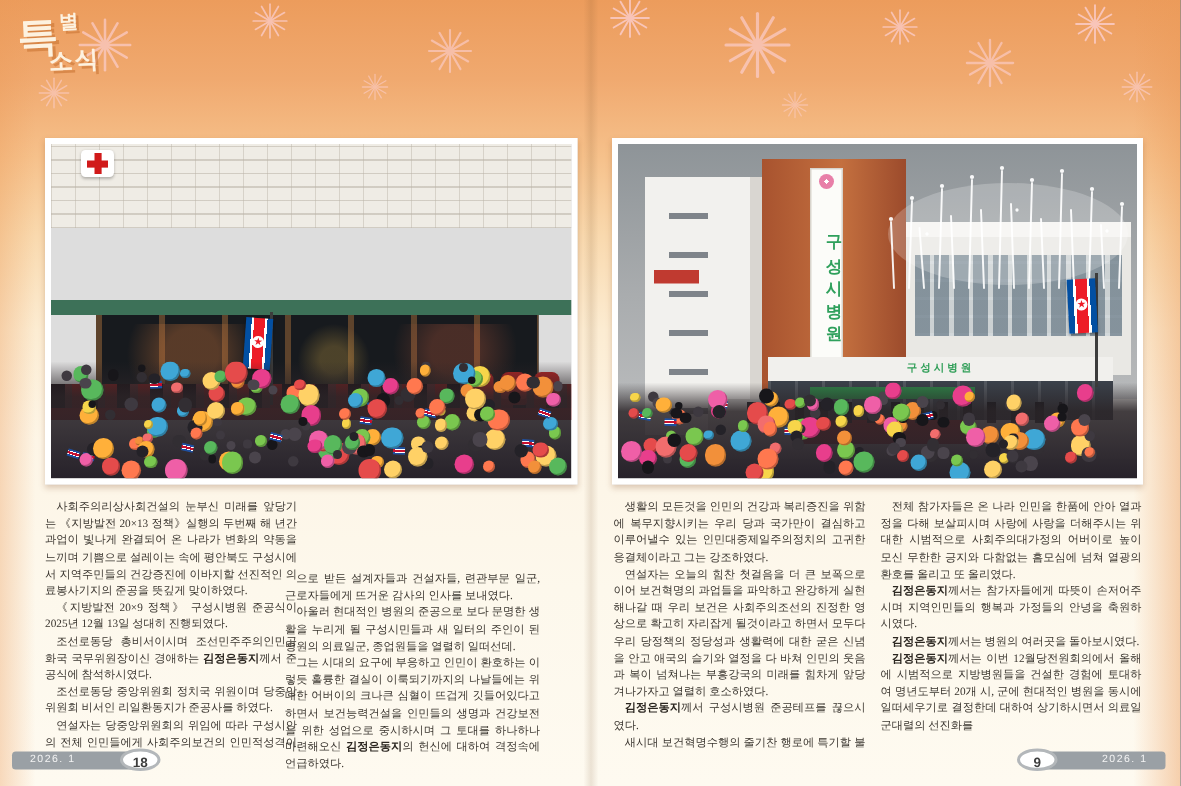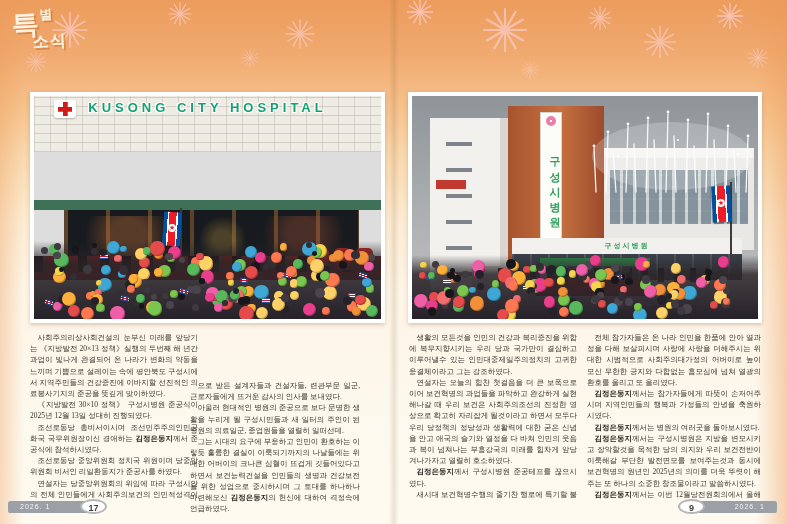--- a/index.html
+++ b/index.html
@@ -160,21 +160,20 @@
   </svg>
 
   <div class="badge">
     <span class="b-big">특</span><span class="b-small">별</span>
     <span class="b-rest">소식</span>
   </div>
 
 
   <figure class="photo photo-left">
     <div class="abs lp-wall"></div>
-    <div class="abs lp-sign">KUSONG CITY HOSPITAL</div>
     <div class="abs lp-logo">
         <span class="abs cross-bg"></span>
       </div>
     <div class="abs lp-fascia"></div>
     <div class="abs lp-entrance"></div>
     <div class="abs lp-entrance-glow"></div>
     <div class="abs lp-podium"></div>
     <div class="abs chair" style="left:278px;"></div>
     <div class="abs chair" style="left:300px;"></div>
     <div class="abs chair" style="left:322px;"></div>
@@ -556,48 +555,47 @@
         <span class="dot" style="width: 7.4191px; height: 7.4191px; left: 61.5997%; top: 35.8912%; background: rgb(23, 22, 26);"></span>
         <span class="dot" style="width: 9.26912px; height: 9.26912px; left: 18.22%; top: 22.8606%; background: rgb(36, 34, 40);"></span>
         <span class="dot" style="width: 8.58111px; height: 8.58111px; left: 9.59263%; top: 53.6295%; background: rgb(23, 22, 26);"></span>
         <span class="dot" style="width: 9.31179px; height: 9.31179px; left: 27.9987%; top: 41.124%; background: rgb(255, 120, 79); box-shadow: rgba(0, 0, 0, 0.25) -1px -1px 0px inset;"></span>
       </div>
   </figure>
 
   <div class="article">
     <div class="col" id="col1">
         <p>사회주의리상사회건설의 눈부신 미래를 앞당기는 《지방발전 20×13 정책》실행의 두번째 해 년간과업이 빛나게 완결되어 온 나라가 변화의 약동을 느끼며 기쁨으로 설레이는 속에 평안북도 구성시에서 지역주민들의 건강증진에 이바지할 선진적인 의료봉사기지의 준공을 뜻깊게 맞이하였다.</p>
-        <p>《지방발전 30×10 정책》 구성시병원 준공식이 2025년 12월 13일 성대히 진행되였다.</p>
+        <p>《지방발전 20×9 정책》 구성시병원 준공식이 2025년 12월 13일 성대히 진행되였다.</p>
         <p>조선로동당 총비서이시며 조선민주주의인민공화국 국무위원장이신 경애하는 <b>김정은동지</b>께서 준공식에 참석하시였다.</p>
         <p>조선로동당 중앙위원회 정치국 위원이며 당중앙위원회 비서인 리일환동지가 준공사를 하였다.</p>
         <p>연설자는 당중앙위원회의 위임에 따라 구성시안의 전체 인민들에게 사회주의보건의 인민적성격이 뚜렷하게 구현된 훌륭한 병원을 안겨주려는 당의 숙원을 드팀없는 창조실적</p>
       </div>
     <div class="col" id="col2">
         <p>으로 받든 설계자들과 건설자들, 련관부문 일군, 근로자들에게 뜨거운 감사의 인사를 보내였다.</p>
         <p>아울러 현대적인 병원의 준공으로 보다 문명한 생활을 누리게 될 구성시민들과 새 일터의 주인이 된 병원의 의료일군, 종업원들을 열렬히 일떠선데.</p>
         <p>그는 시대의 요구에 부응하고 인민이 환호하는 이렇듯 훌륭한 결실이 이룩되기까지의 나날들에는 위대한 어버이의 크나큰 심혈이 뜨겁게 깃들어있다고 하면서 보건능력건설을 인민들의 생명과 건강보전을 위한 성업으로 중시하시며 그 토대를 하나하나 마련해오신 <b>김정은동지</b>의 헌신에 대하여 격정속에 언급하였다.</p>
       </div>
     <div class="col" id="col3">
         <p>생활의 모든것을 인민의 건강과 복리증진을 위함에 복무지향시키는 우리 당과 국가만이 결심하고 이루어낼수 있는 인민대중제일주의정치의 고귀한 응결체이라고 그는 강조하였다.</p>
         <p>연설자는 오늘의 힘찬 첫걸음을 더 큰 보폭으로 이어 보건혁명의 과업들을 파악하고 완강하게 실현해나갈 때 우리 보건은 사회주의조선의 진정한 영상으로 확고히 자리잡게 될것이라고 하면서 모두다 우리 당정책의 정당성과 생활력에 대한 굳은 신념을 안고 애국의 슬기와 열정을 다 바쳐 인민의 웃음과 복이 넘쳐나는 부흥강국의 미래를 힘차게 앞당겨나가자고 열렬히 호소하였다.</p>
         <p><b>김정은동지</b>께서 구성시병원 준공테프를 끊으시였다.</p>
         <p>새시대 보건혁명수행의 줄기찬 행로에 특기할 불멸의 화폭이 펼쳐진 준공식장에 축포가 터져오르고 수많은 고무풍선들이 날아올라 의의깊은 12월의 하늘을 아름답게 장식하였다.</p>
       </div>
     <div class="col" id="col4">
         <p>전체 참가자들은 온 나라 인민을 한품에 안아 열과 정을 다해 보살피시며 사랑에 사랑을 더해주시는 위대한 시범적으로 사회주의대가정의 어버이로 높이 모신 무한한 긍지와 다함없는 흠모심에 넘쳐 열광의 환호를 올리고 또 올리였다.</p>
         <p><b>김정은동지</b>께서는 참가자들에게 따뜻이 손저어주시며 지역인민들의 행복과 가정들의 안녕을 축원하시였다.</p>
         <p><b>김정은동지</b>께서는 병원의 여러곳을 돌아보시였다.</p>
-        <p><b>김정은동지</b>께서는 구성시병원은 지방을 변모시키고 장악할것을 목적한 당의 의지와 우리 보건전반이 이룩해갈 부단한 발전면모를 보여주는것과 동시에 보건혁명의 원년인 2025년의 의미를 더욱 뚜렷이 해주는 또 하나의 소중한 창조물이라고 말씀하시였다.</p>
         <p><b>김정은동지</b>께서는 이번 12월당전원회의에서 올해에 시범적으로 지방병원들을 건설한 경험에 토대하여 명년도부터 20개 시, 군에 현대적인 병원을 동시에 일떠세우기로 결정한데 대하여 상기하시면서 의료일군대렬의 선진화를</p>
       </div>
   </div>
 
   <div class="fold"></div>
 
   <div class="footer footer-left">
     <div class="issue-bar">2026. 1</div>
-    <div class="page-oval">17</div>
+    <div class="page-oval">18</div>
   </div>
   <div class="footer footer-right">
     <div class="issue-bar">2026. 1</div>
     <div class="page-oval">9</div>
   </div>
 </div>
 
 </body></html>

